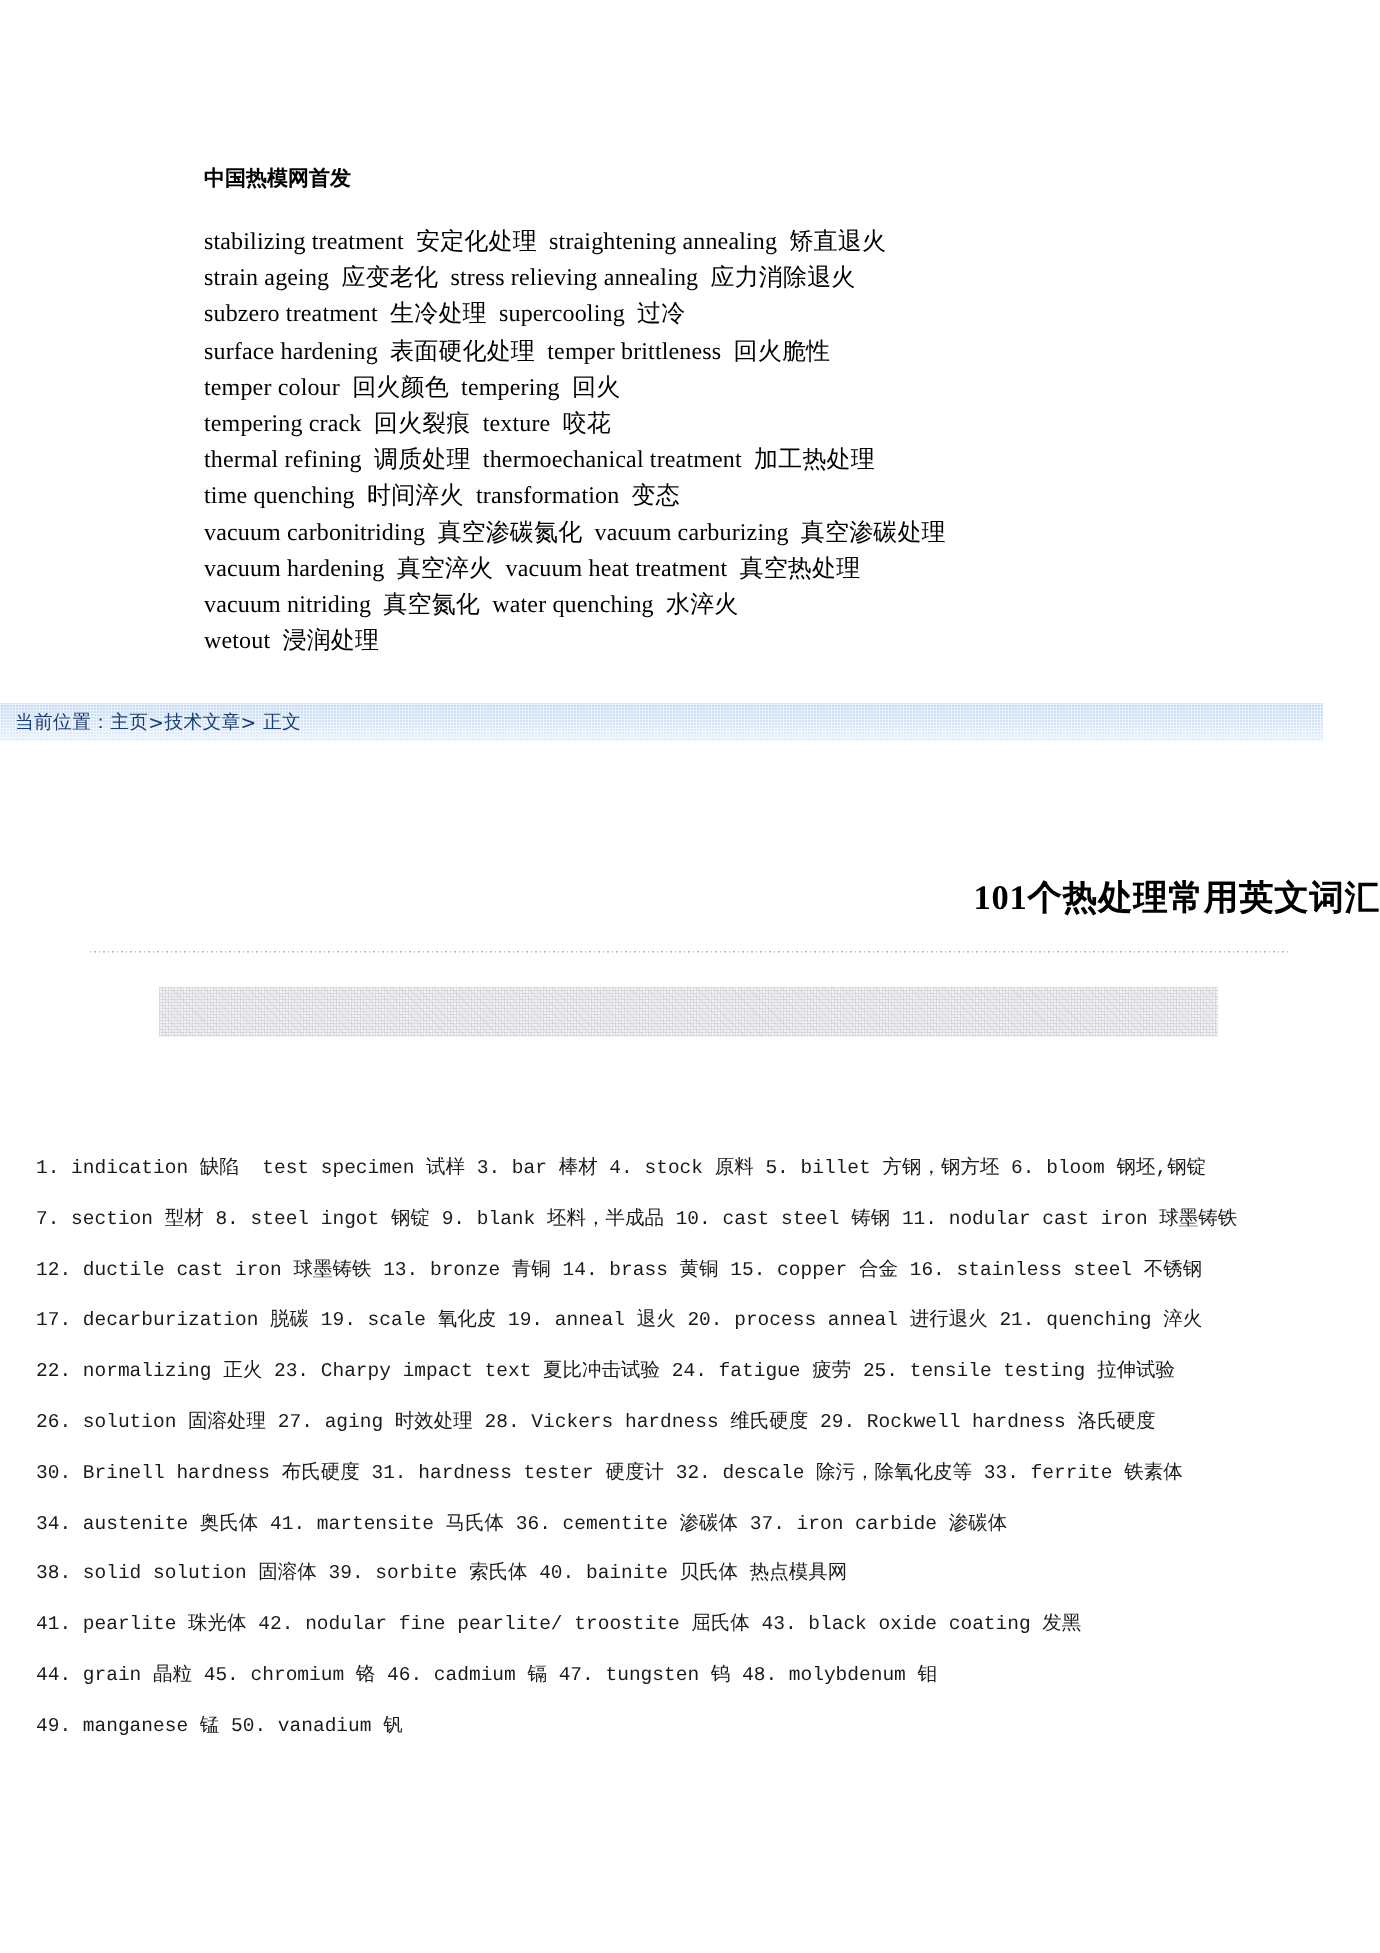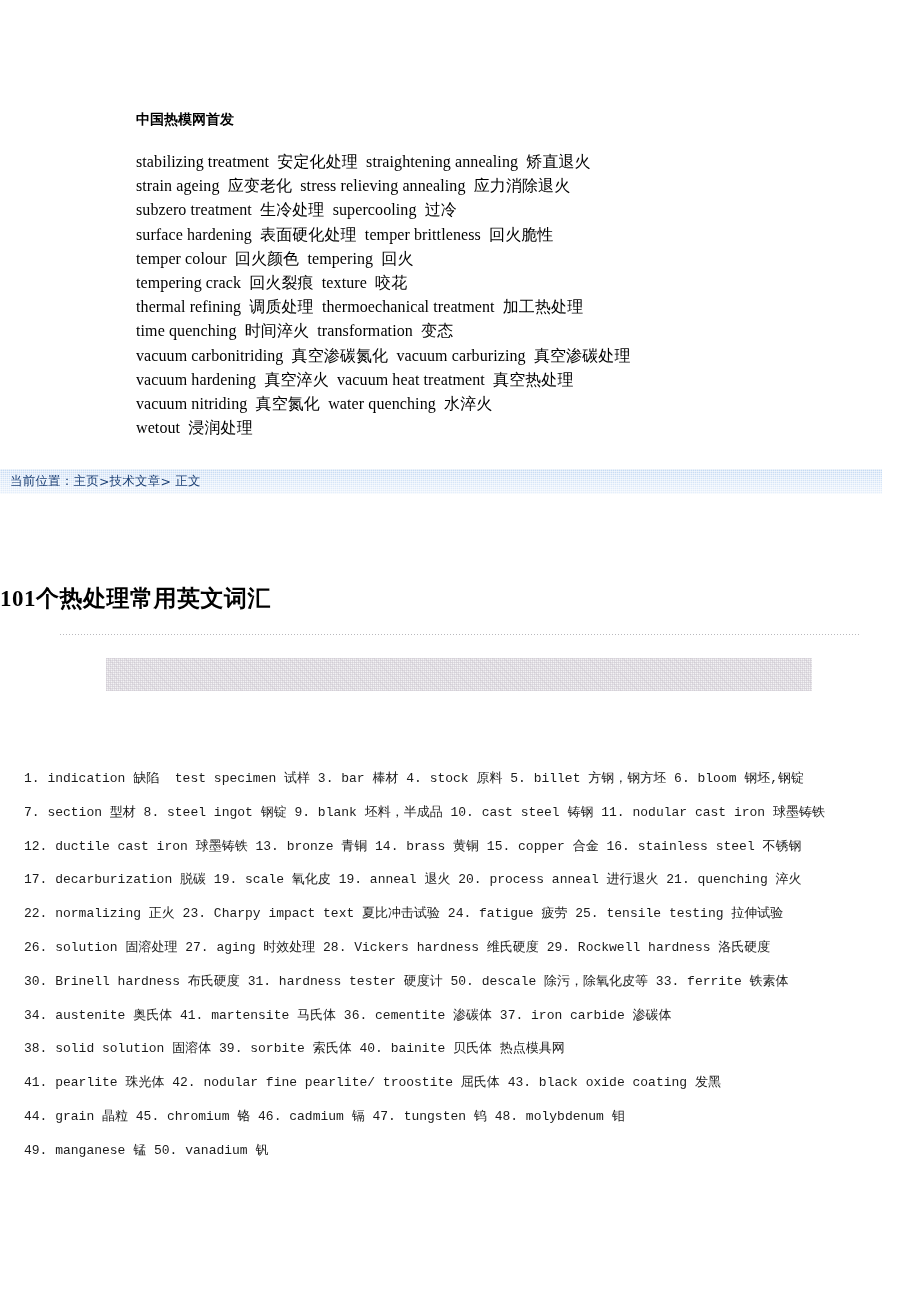--- a/index.html
+++ b/index.html
@@ -74,21 +74,21 @@
     text-decoration: none;
     cursor: pointer;
   }
 
   
   .article-title {
     position: absolute;
     left: 0;
     top: 568px;
     width: 920px;
-    text-align: left;
+    text-align: right;
     font-family: "Liberation Serif", "DejaVu Serif", serif;
     font-size: 23px;
     font-weight: bold;
     color: #000;
     letter-spacing: 0.5px;
   }
 
   
   .dotted-rule {
     position: absolute;
@@ -165,19 +165,19 @@
 
 <div class="content-placeholder"></div>
 
 <div class="article-body">
   <div class="body-line">1. indication 缺陷  test specimen 试样 3. bar 棒材 4. stock 原料 5. billet 方钢，钢方坯 6. bloom 钢坯,钢锭</div>
   <div class="body-line">7. section 型材 8. steel ingot 钢锭 9. blank 坯料，半成品 10. cast steel 铸钢 11. nodular cast iron 球墨铸铁</div>
   <div class="body-line">12. ductile cast iron 球墨铸铁 13. bronze 青铜 14. brass 黄铜 15. copper 合金 16. stainless steel 不锈钢</div>
   <div class="body-line">17. decarburization 脱碳 19. scale 氧化皮 19. anneal 退火 20. process anneal 进行退火 21. quenching 淬火</div>
   <div class="body-line">22. normalizing 正火 23. Charpy impact text 夏比冲击试验 24. fatigue 疲劳 25. tensile testing 拉伸试验</div>
   <div class="body-line">26. solution 固溶处理 27. aging 时效处理 28. Vickers hardness 维氏硬度 29. Rockwell hardness 洛氏硬度</div>
-  <div class="body-line">30. Brinell hardness 布氏硬度 31. hardness tester 硬度计 50. descale 除污，除氧化皮等 33. ferrite 铁素体</div>
+  <div class="body-line">30. Brinell hardness 布氏硬度 31. hardness tester 硬度计 32. descale 除污，除氧化皮等 33. ferrite 铁素体</div>
   <div class="body-line">34. austenite 奥氏体 41. martensite 马氏体 36. cementite 渗碳体 37. iron carbide 渗碳体</div>
   <div class="body-line">38. solid solution 固溶体 39. sorbite 索氏体 40. bainite 贝氏体 热点模具网</div>
   <div class="body-line">41. pearlite 珠光体 42. nodular fine pearlite/ troostite 屈氏体 43. black oxide coating 发黑</div>
   <div class="body-line">44. grain 晶粒 45. chromium 铬 46. cadmium 镉 47. tungsten 钨 48. molybdenum 钼</div>
   <div class="body-line">49. manganese 锰 50. vanadium 钒</div>
 </div>
 
 </body></html>

